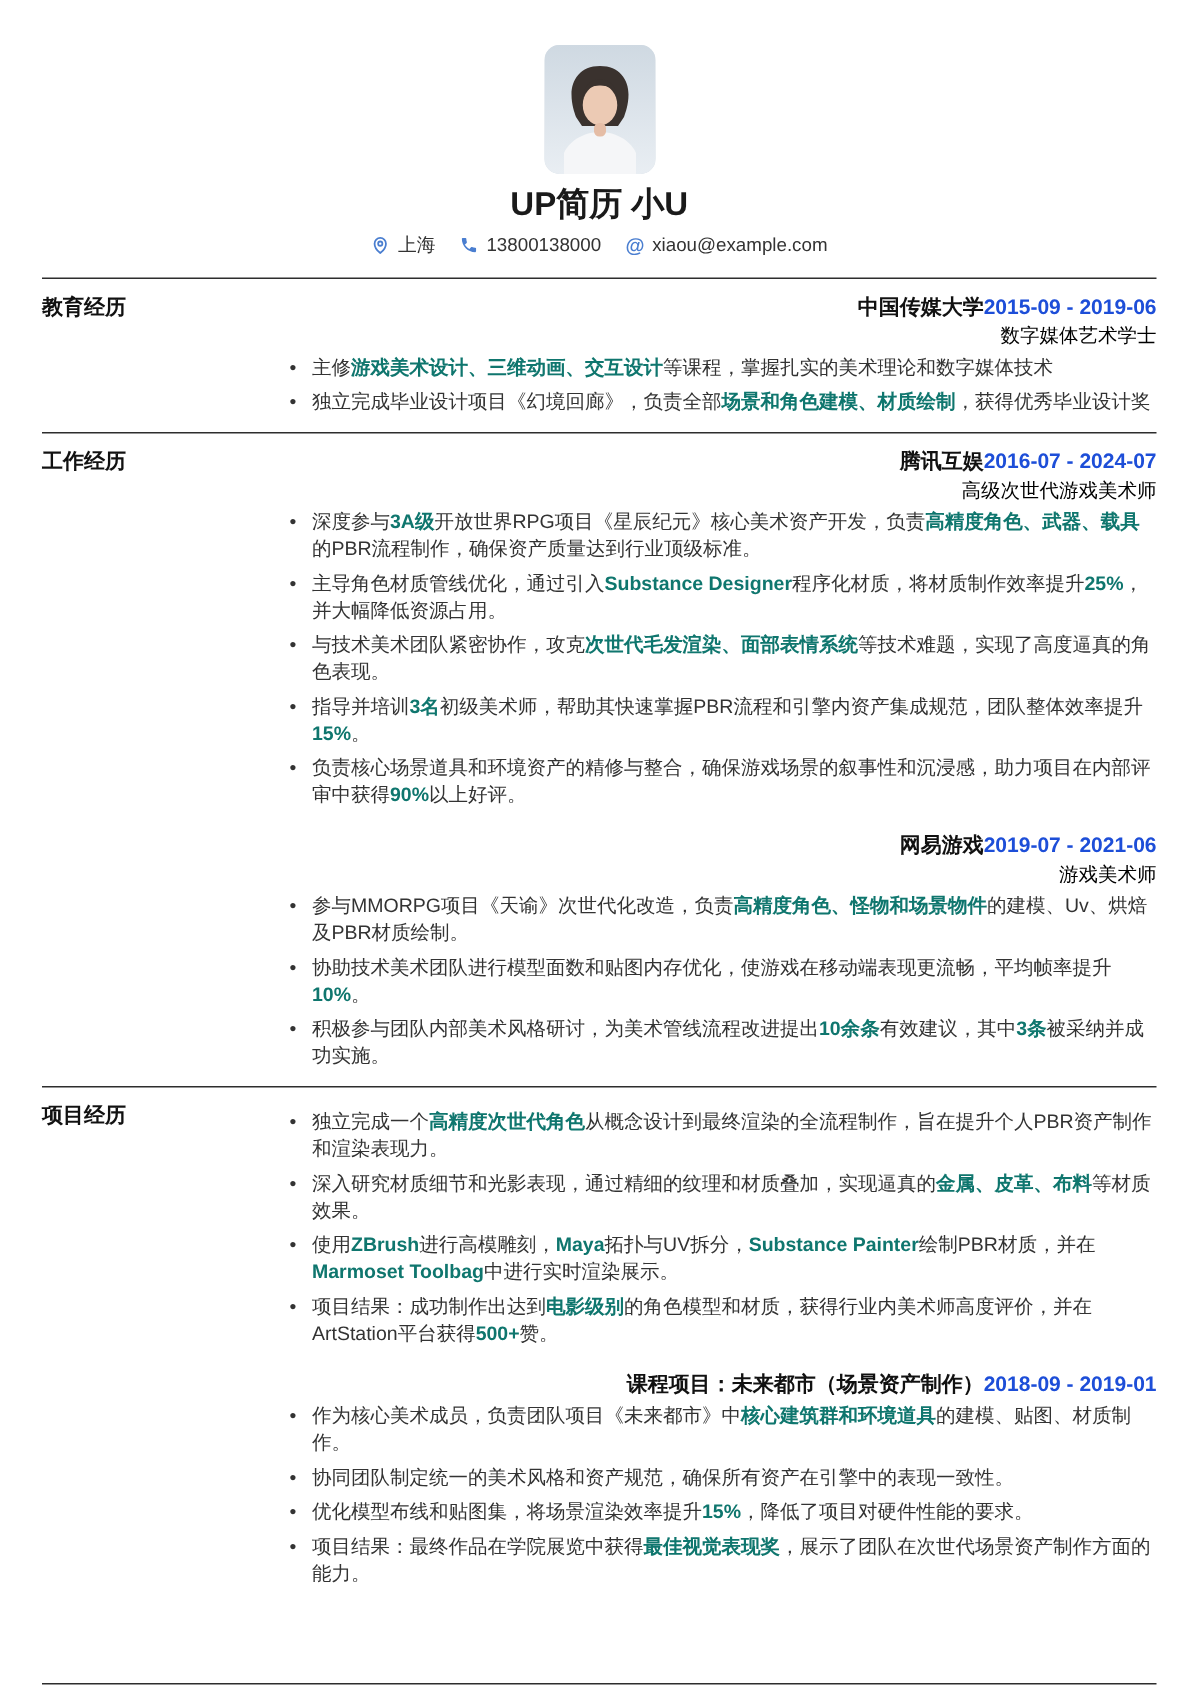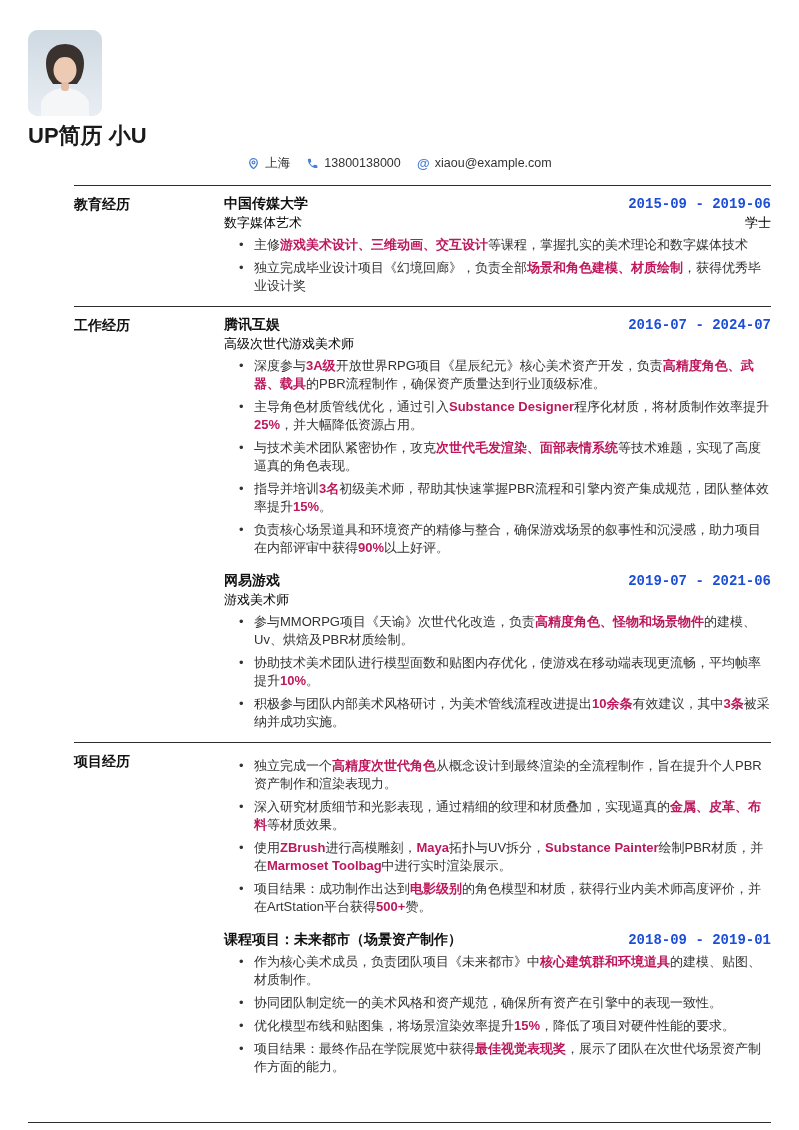--- a/index.html
+++ b/index.html
@@ -1,46 +1,46 @@
 <!DOCTYPE html>
 <html><head>
 <meta charset="utf-8">
 <style>
   html,body{margin:0;padding:0;background:#ffffff;}
   body{font-family:"Liberation Sans","DejaVu Sans",sans-serif;color:#333333;}
   .page{position:relative;width:799px;height:1130px;box-sizing:border-box;
         padding:30px 28px 0;margin:0 auto;background:#ffffff;overflow:hidden;}
 
   
-  .hd{text-align:left;}
+  .hd{text-align:center;}
   .photo{width:74px;height:86px;border-radius:10px;overflow:hidden;display:inline-block;
          background:#d6dee6;vertical-align:top;}
   .photo svg{display:block;}
   .name{margin:6px 0 0;font-size:22px;line-height:28px;font-weight:600;color:#1a1a1a;}
   .contact{margin-top:5px;font-size:12.5px;line-height:17px;color:#333;
            display:flex;justify-content:center;align-items:center;gap:16px;}
   .citem{display:inline-flex;align-items:center;gap:5px;}
   .cicon{display:inline-flex;width:13px;height:13px;align-items:center;justify-content:center;}
   .at-glyph{font-size:13px;font-weight:700;line-height:13px;}
 
   
-  main{display:block;margin-top:13px;margin-left:46px;}
+  main{display:block;margin-top:13px;}
   .sec{display:grid;grid-template-columns:150px 1fr;
        border-top:1.5px solid #2d2d2d;padding:10px 0 11px;}
   .sec-label{font-size:14px;line-height:17px;font-weight:700;color:#111;}
   .entry + .entry{margin-top:16px;}
-  .row{display:flex;justify-content:space-between;align-items:baseline;font-family:Liberation Mono, monospace;}
+  .row{display:flex;justify-content:flex-end;align-items:baseline;}
   .etitle{font-size:14px;line-height:17px;font-weight:700;color:#111;}
   .edate{font-size:14px;line-height:17px;font-weight:700;color:#1d4ed8;white-space:nowrap;}
   .sub{margin-top:2px;font-size:13px;line-height:17px;color:#000000;}
   ul.bl{list-style:none;margin:4px 0 0;padding:0;}
   ul.bl li{position:relative;padding-left:30px;font-size:13px;line-height:18px;color:#333;}
   ul.bl li + li{margin-top:5px;}
   ul.bl li::before{content:"\2022";position:absolute;left:15px;top:0;color:#333;}
-  ul.bl b{font-weight:700;color:#be185d;}
+  ul.bl b{font-weight:700;color:#0f766e;}
 
   .bottom-rule{position:absolute;left:28px;right:28px;bottom:7px;height:1.5px;background:#2d2d2d;}
 </style>
 </head>
 <body>
 
 <div class="page">
 
   <header class="hd">
     <span class="photo">

